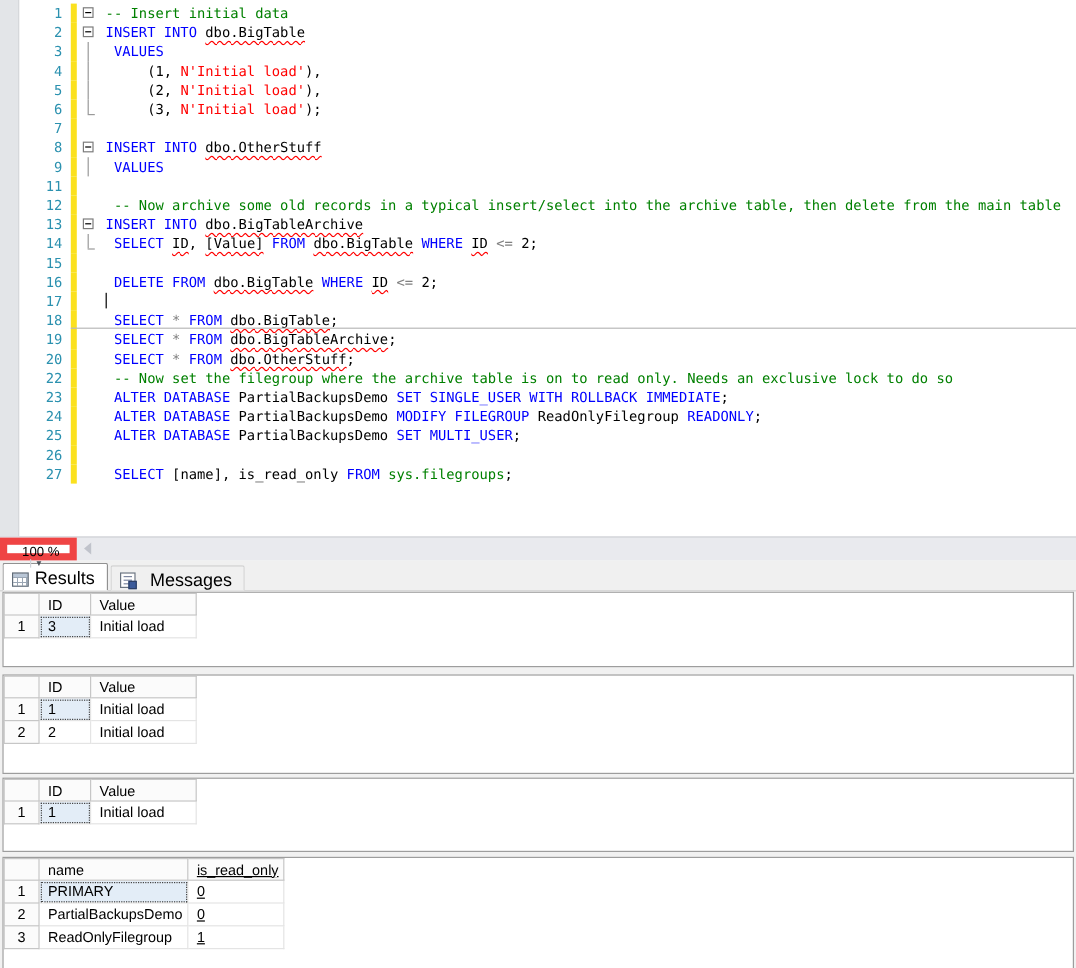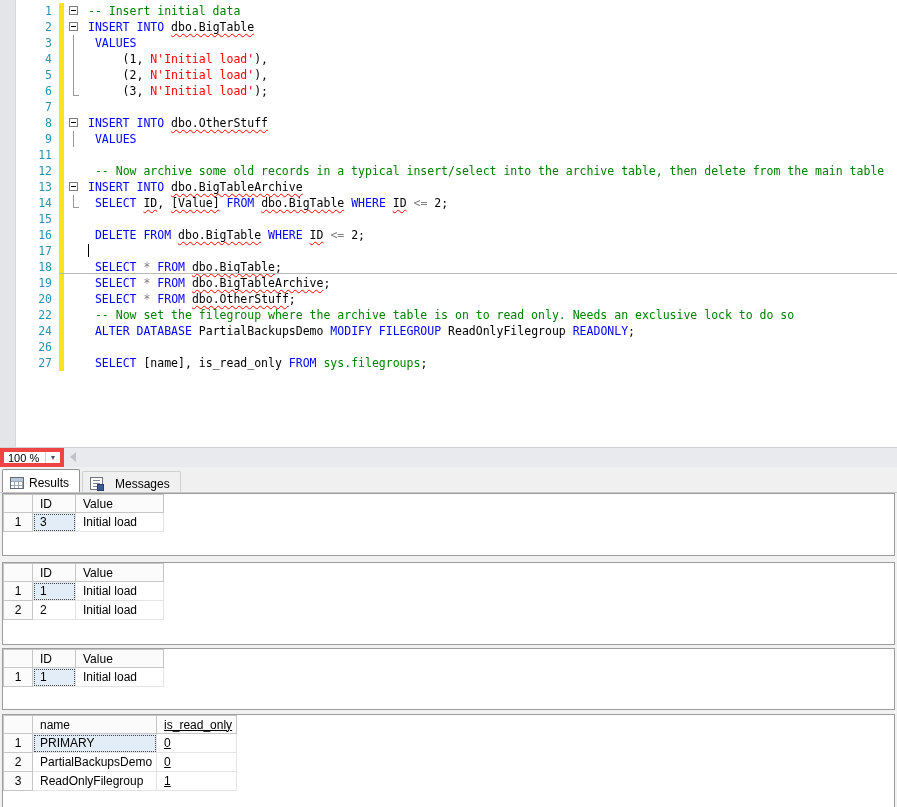--- a/index.html
+++ b/index.html
@@ -25,28 +25,28 @@
   .c-id{color:#000000;}
   .c-str{color:#ff0000;margin-top:28px;}
   .c-com{color:#008000;}
   .c-op{color:#808080;}
   .c-sys{color:#008000;text-align:right;}
   .sq{text-decoration:underline wavy #ff0000 1px;text-underline-offset:2px;text-decoration-skip-ink:none;}
   .caret{display:inline-block;width:1px;height:13px;margin-top:1px;background:#000;vertical-align:top;}
   .caret-rule{position:absolute;left:59px;right:0;top:273px;height:1px;background:#b9b9b9;}
   
   .hscroll-row{height:19px;background:#e9eaee;border-top:1px solid #cfd1d6;position:relative;display:flex;align-items:stretch;}
-  .zoom-select{width:64px;background:#fff;border:4px solid #ef4444;box-sizing:border-box;display:flex;align-items:center;font-size:11px;color:#000;cursor:default;}
+  .zoom-select{width:64px;background:#fff;border:6px solid #ef4444;box-sizing:border-box;display:flex;align-items:center;font-size:11px;color:#000;cursor:default;flex-direction:column;}
   .zoom-select .zv{flex:1;padding-left:4px;}
   .zoom-select .dd{width:14px;height:100%;display:flex;align-items:center;justify-content:center;border-left:1px solid #d0d3d9;color:#4a5058;font-size:8px;}
   .hscroll-track{flex:1;position:relative;}
   .scroll-left-arrow{position:absolute;left:6px;top:4px;width:0;height:0;border-top:5px solid transparent;border-bottom:5px solid transparent;border-right:6px solid #c0c3cb;}
   
   .tabbar{height:26px;background:#f0f0f0;border-bottom:1px solid #c8c8c8;display:flex;align-items:flex-end;padding-left:2px;box-sizing:border-box;}
-  .tab{display:flex;align-items:center;gap:5px;font-size:12px;color:#000;padding:3px 10px 0 7px;cursor:default;text-align:center;}
+  .tab{display:flex;align-items:center;gap:5px;font-size:15px;color:#000;padding:3px 10px 0 7px;cursor:default;text-align:center;}
   .tab.active{background:#fff;border:1px solid #919191;border-bottom:none;height:23px;box-sizing:border-box;border-radius:2px 2px 0 0;}
   .tab.inactive{background:#f0f0f0;border:1px solid #cfcfcf;border-bottom:none;height:21px;box-sizing:border-box;margin-left:2px;border-radius:2px 2px 0 0;gap:12px;}
   .icon-grid{width:14px;height:12px;border:1px solid #5f6b78;background:
       linear-gradient(#b9c6d6 0 3px, transparent 3px),
       repeating-linear-gradient(90deg, transparent 0 3px, #9aa6b4 3px 4px),
       repeating-linear-gradient(transparent 0 3px, #9aa6b4 3px 4px);
       background-color:#fff;box-sizing:border-box;}
   .icon-msg{width:13px;height:13px;position:relative;background:#fff;border:1px solid #6b7480;box-sizing:border-box;}
   .icon-msg::before{content:"";position:absolute;left:2px;right:2px;top:2px;height:1px;background:#7d8globalc;background:#7d87a0;box-shadow:0 3px 0 #7d87a0,0 6px 0 #7d87a0;}
   .icon-msg::after{content:"";position:absolute;right:-2px;bottom:-2px;width:5px;height:5px;background:#3a5a9b;border:1px solid #2c3f66;}
@@ -88,21 +88,23 @@
         <div class="line"><span class="lnum">12</span><span class="changebar"></span><span class="fold"></span><span class="code"><span class="c-id"> </span><span class="c-com">-- Now archive some old records in a typical insert/select into the archive table, then delete from the main table</span></span></div>
         <div class="line"><span class="lnum">13</span><span class="changebar"></span><span class="fold"><span class="fold-box"></span></span><span class="code"><span class="c-kw">INSERT INTO </span><span class="c-id sq">dbo.BigTableArchive</span></span></div>
         <div class="line"><span class="lnum">14</span><span class="changebar"></span><span class="fold fold-end"></span><span class="code"><span class="c-id"> </span><span class="c-kw">SELECT </span><span class="c-id sq">ID</span><span class="c-id">, </span><span class="c-id sq">[Value]</span><span class="c-id"> </span><span class="c-kw">FROM </span><span class="c-id sq">dbo.BigTable</span><span class="c-id"> </span><span class="c-kw">WHERE </span><span class="c-id sq">ID</span><span class="c-id"> </span><span class="c-op">&lt;=</span><span class="c-id"> 2;</span></span></div>
         <div class="line"><span class="lnum">15</span><span class="changebar"></span><span class="fold"></span><span class="code"></span></div>
         <div class="line"><span class="lnum">16</span><span class="changebar"></span><span class="fold"></span><span class="code"><span class="c-id"> </span><span class="c-kw">DELETE FROM </span><span class="c-id sq">dbo.BigTable</span><span class="c-id"> </span><span class="c-kw">WHERE </span><span class="c-id sq">ID</span><span class="c-id"> </span><span class="c-op">&lt;=</span><span class="c-id"> 2;</span></span></div>
         <div class="line"><span class="lnum">17</span><span class="changebar"></span><span class="fold"></span><span class="code"><span class="caret"></span></span></div>
         <div class="line"><span class="lnum">18</span><span class="changebar"></span><span class="fold"></span><span class="code"><span class="c-id"> </span><span class="c-kw">SELECT </span><span class="c-op">*</span><span class="c-id"> </span><span class="c-kw">FROM </span><span class="c-id sq">dbo.BigTable</span><span class="c-id">;</span></span></div>
         <div class="line"><span class="lnum">19</span><span class="changebar"></span><span class="fold"></span><span class="code"><span class="c-id"> </span><span class="c-kw">SELECT </span><span class="c-op">*</span><span class="c-id"> </span><span class="c-kw">FROM </span><span class="c-id sq">dbo.BigTableArchive</span><span class="c-id">;</span></span></div>
         <div class="line"><span class="lnum">20</span><span class="changebar"></span><span class="fold"></span><span class="code"><span class="c-id"> </span><span class="c-kw">SELECT </span><span class="c-op">*</span><span class="c-id"> </span><span class="c-kw">FROM </span><span class="c-id sq">dbo.OtherStuff</span><span class="c-id">;</span></span></div>
         <div class="line"><span class="lnum">22</span><span class="changebar"></span><span class="fold"></span><span class="code"><span class="c-id"> </span><span class="c-com">-- Now set the filegroup where the archive table is on to read only. Needs an exclusive lock to do so</span></span></div>
+        <div class="line"><span class="lnum">23</span><span class="changebar"></span><span class="fold"></span><span class="code"><span class="c-id"> </span><span class="c-kw">ALTER DATABASE </span><span class="c-id">PartialBackupsDemo </span><span class="c-kw">SET SINGLE_USER WITH ROLLBACK IMMEDIATE</span><span class="c-id">;</span></span></div>
         <div class="line"><span class="lnum">24</span><span class="changebar"></span><span class="fold"></span><span class="code"><span class="c-id"> </span><span class="c-kw">ALTER DATABASE </span><span class="c-id">PartialBackupsDemo </span><span class="c-kw">MODIFY FILEGROUP </span><span class="c-id">ReadOnlyFilegroup </span><span class="c-kw">READONLY</span><span class="c-id">;</span></span></div>
+        <div class="line"><span class="lnum">25</span><span class="changebar"></span><span class="fold"></span><span class="code"><span class="c-id"> </span><span class="c-kw">ALTER DATABASE </span><span class="c-id">PartialBackupsDemo </span><span class="c-kw">SET MULTI_USER</span><span class="c-id">;</span></span></div>
         <div class="line"><span class="lnum">26</span><span class="changebar"></span><span class="fold"></span><span class="code"></span></div>
         <div class="line"><span class="lnum">27</span><span class="changebar"></span><span class="fold"></span><span class="code"><span class="c-id"> </span><span class="c-kw">SELECT</span><span class="c-id"> [name], is_read_only </span><span class="c-kw">FROM </span><span class="c-sys">sys.filegroups</span><span class="c-id">;</span></span></div>
       </div>
     <div class="caret-rule"></div>
   </div>
 
   <div class="hscroll-row">
     <div class="zoom-select">
       <span class="zv">100 %</span>
       <span class="dd">▾</span>

